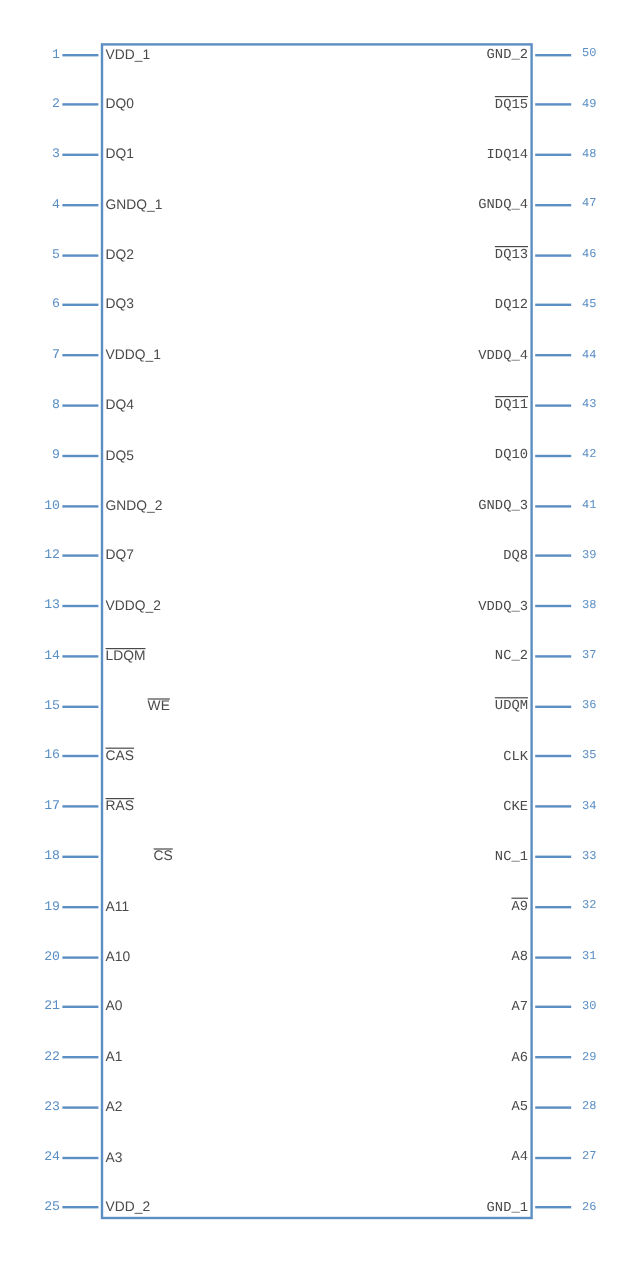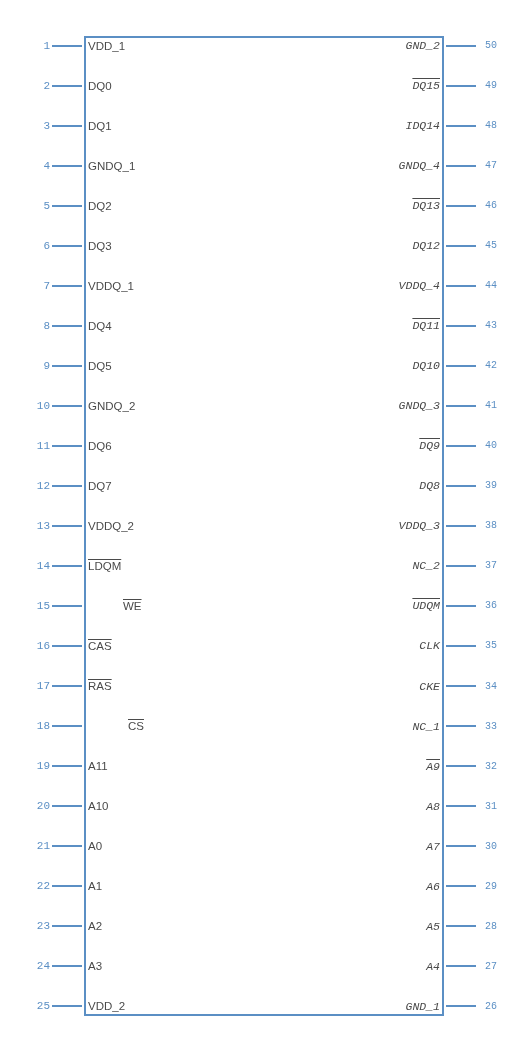--- a/index.html
+++ b/index.html
@@ -96,21 +96,20 @@
       height: 2px;
       background: #5b8fc4;
     }
     .pin-label-right {
       padding-right: 6px;
       font-size: 11.5px;
       color: #4a4a4a;
       font-family: 'Courier New', Courier, monospace;
       white-space: nowrap;
       text-align: right;
-      font-style: italic;
     }
   </style>
 </head>
 <body>
 
 <div class="component-wrapper">
   <div class="ic-body"></div>
   <div class="pins-container" id="pins-container">
   <div class="pin-row">
         <div class="pin-left">
@@ -227,32 +226,20 @@
           <span class="pin-label-left">GNDQ_2</span>
         </div>
         <div class="pin-right">
           <span class="pin-num-right">41</span>
           <div class="pin-line-right"></div>
           <span class="pin-label-right">GNDQ_3</span>
         </div>
       </div>
       <div class="pin-row">
         <div class="pin-left">
-          <span class="pin-num-left">11</span>
-          <div class="pin-line-left"></div>
-          <span class="pin-label-left">DQ6</span>
-        </div>
-        <div class="pin-right">
-          <span class="pin-num-right">40</span>
-          <div class="pin-line-right"></div>
-          <span class="pin-label-right" style="text-decoration: overline;">DQ9</span>
-        </div>
-      </div>
-      <div class="pin-row">
-        <div class="pin-left">
           <span class="pin-num-left">12</span>
           <div class="pin-line-left"></div>
           <span class="pin-label-left">DQ7</span>
         </div>
         <div class="pin-right">
           <span class="pin-num-right">39</span>
           <div class="pin-line-right"></div>
           <span class="pin-label-right">DQ8</span>
         </div>
       </div>

